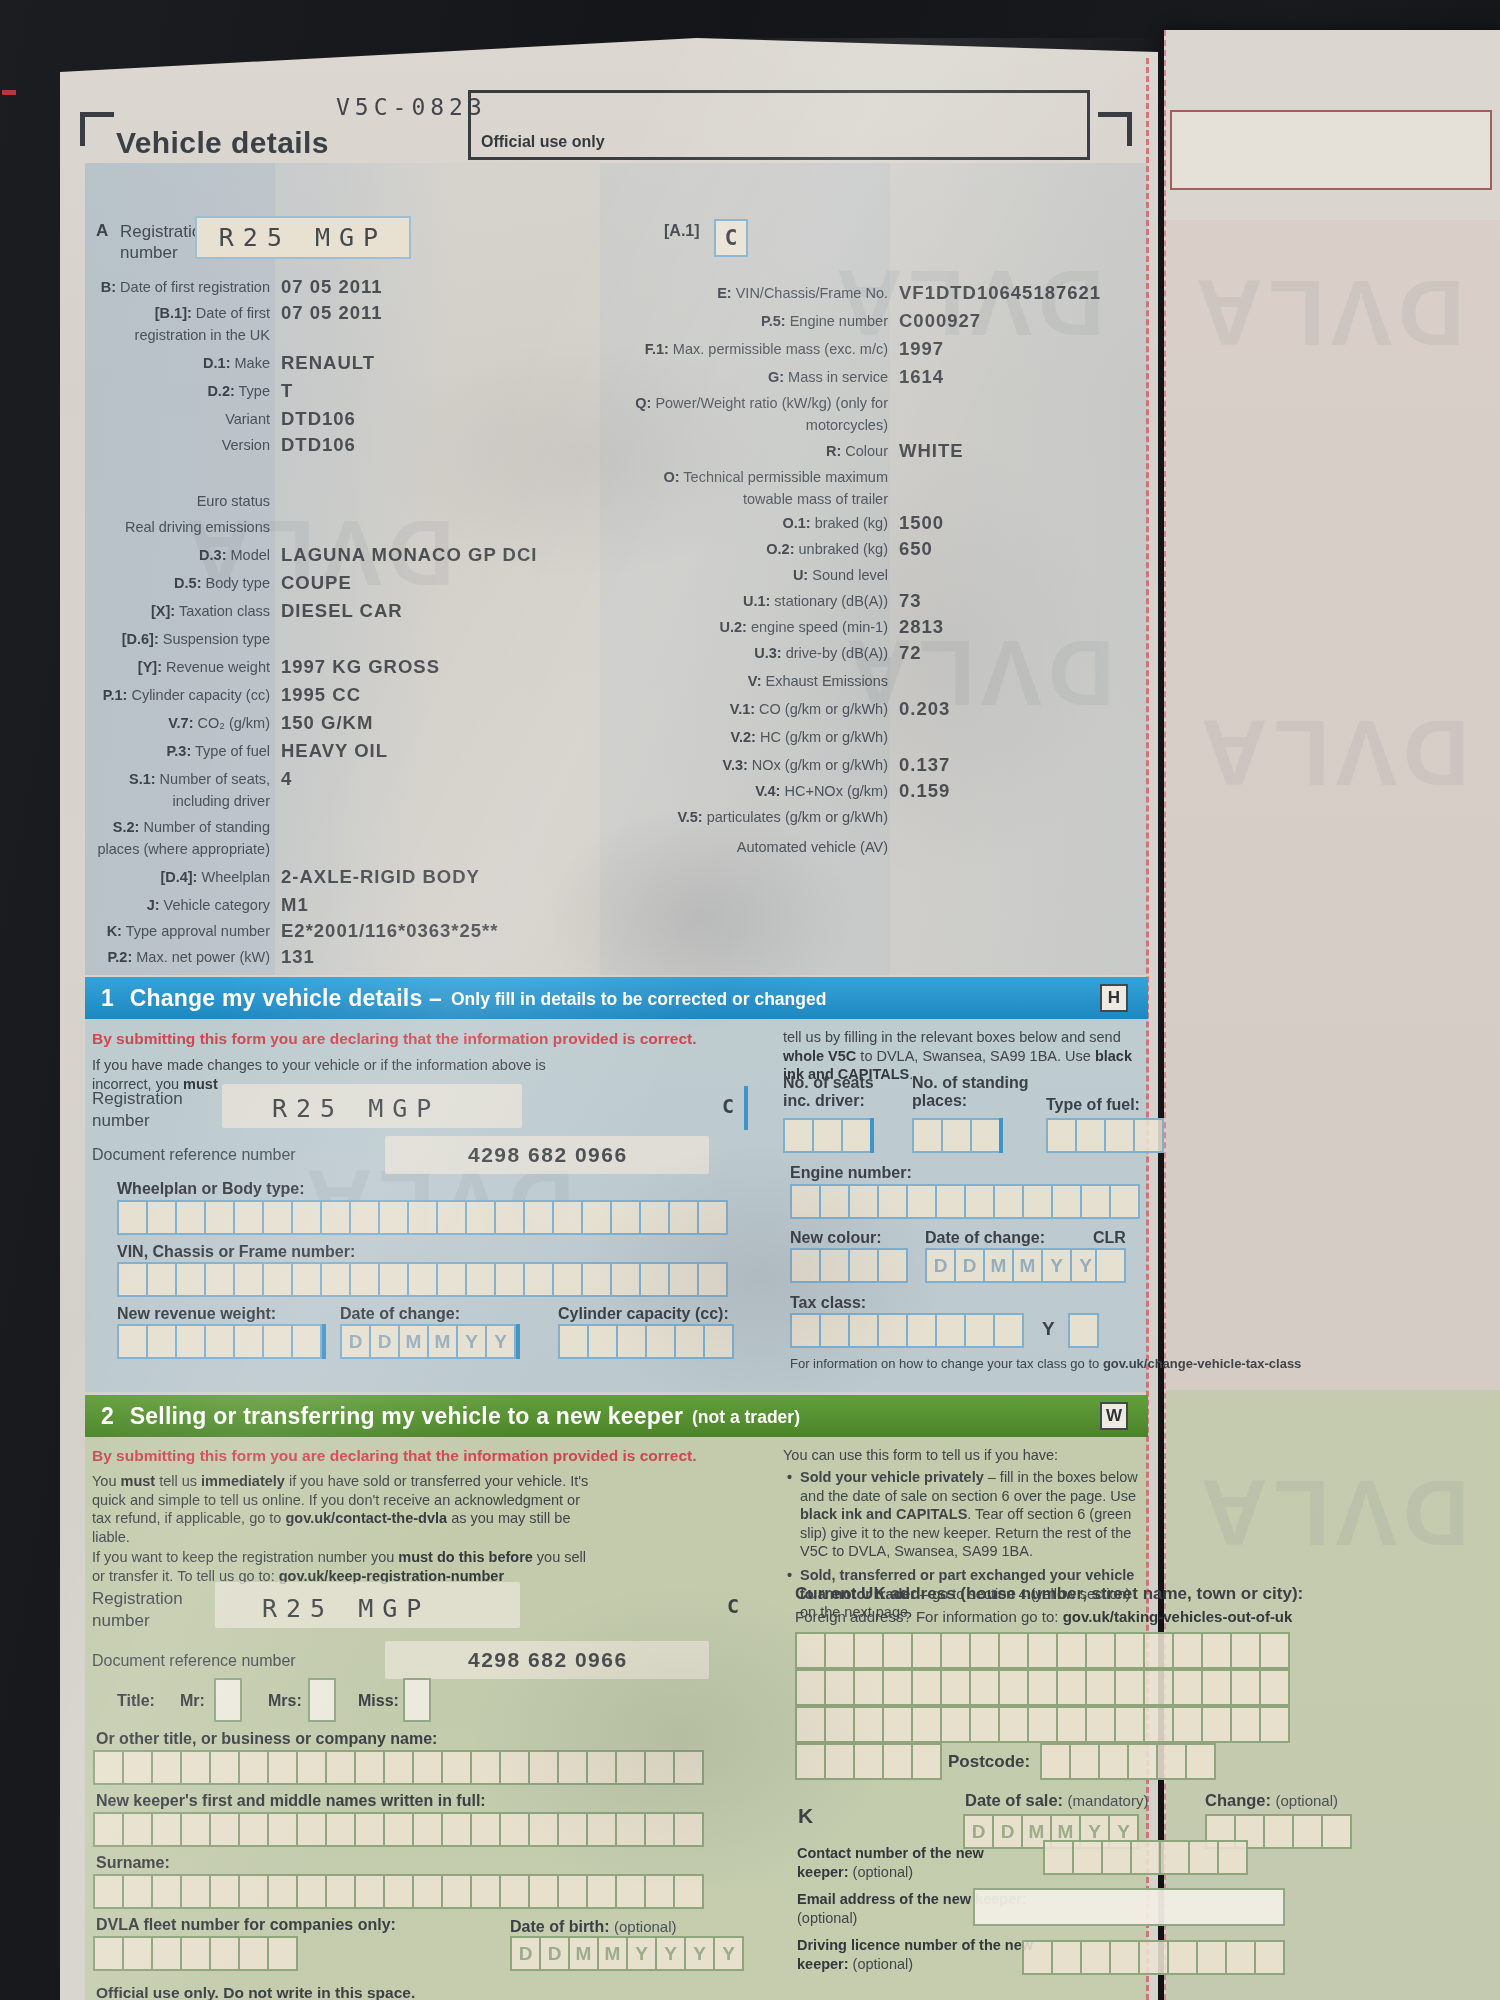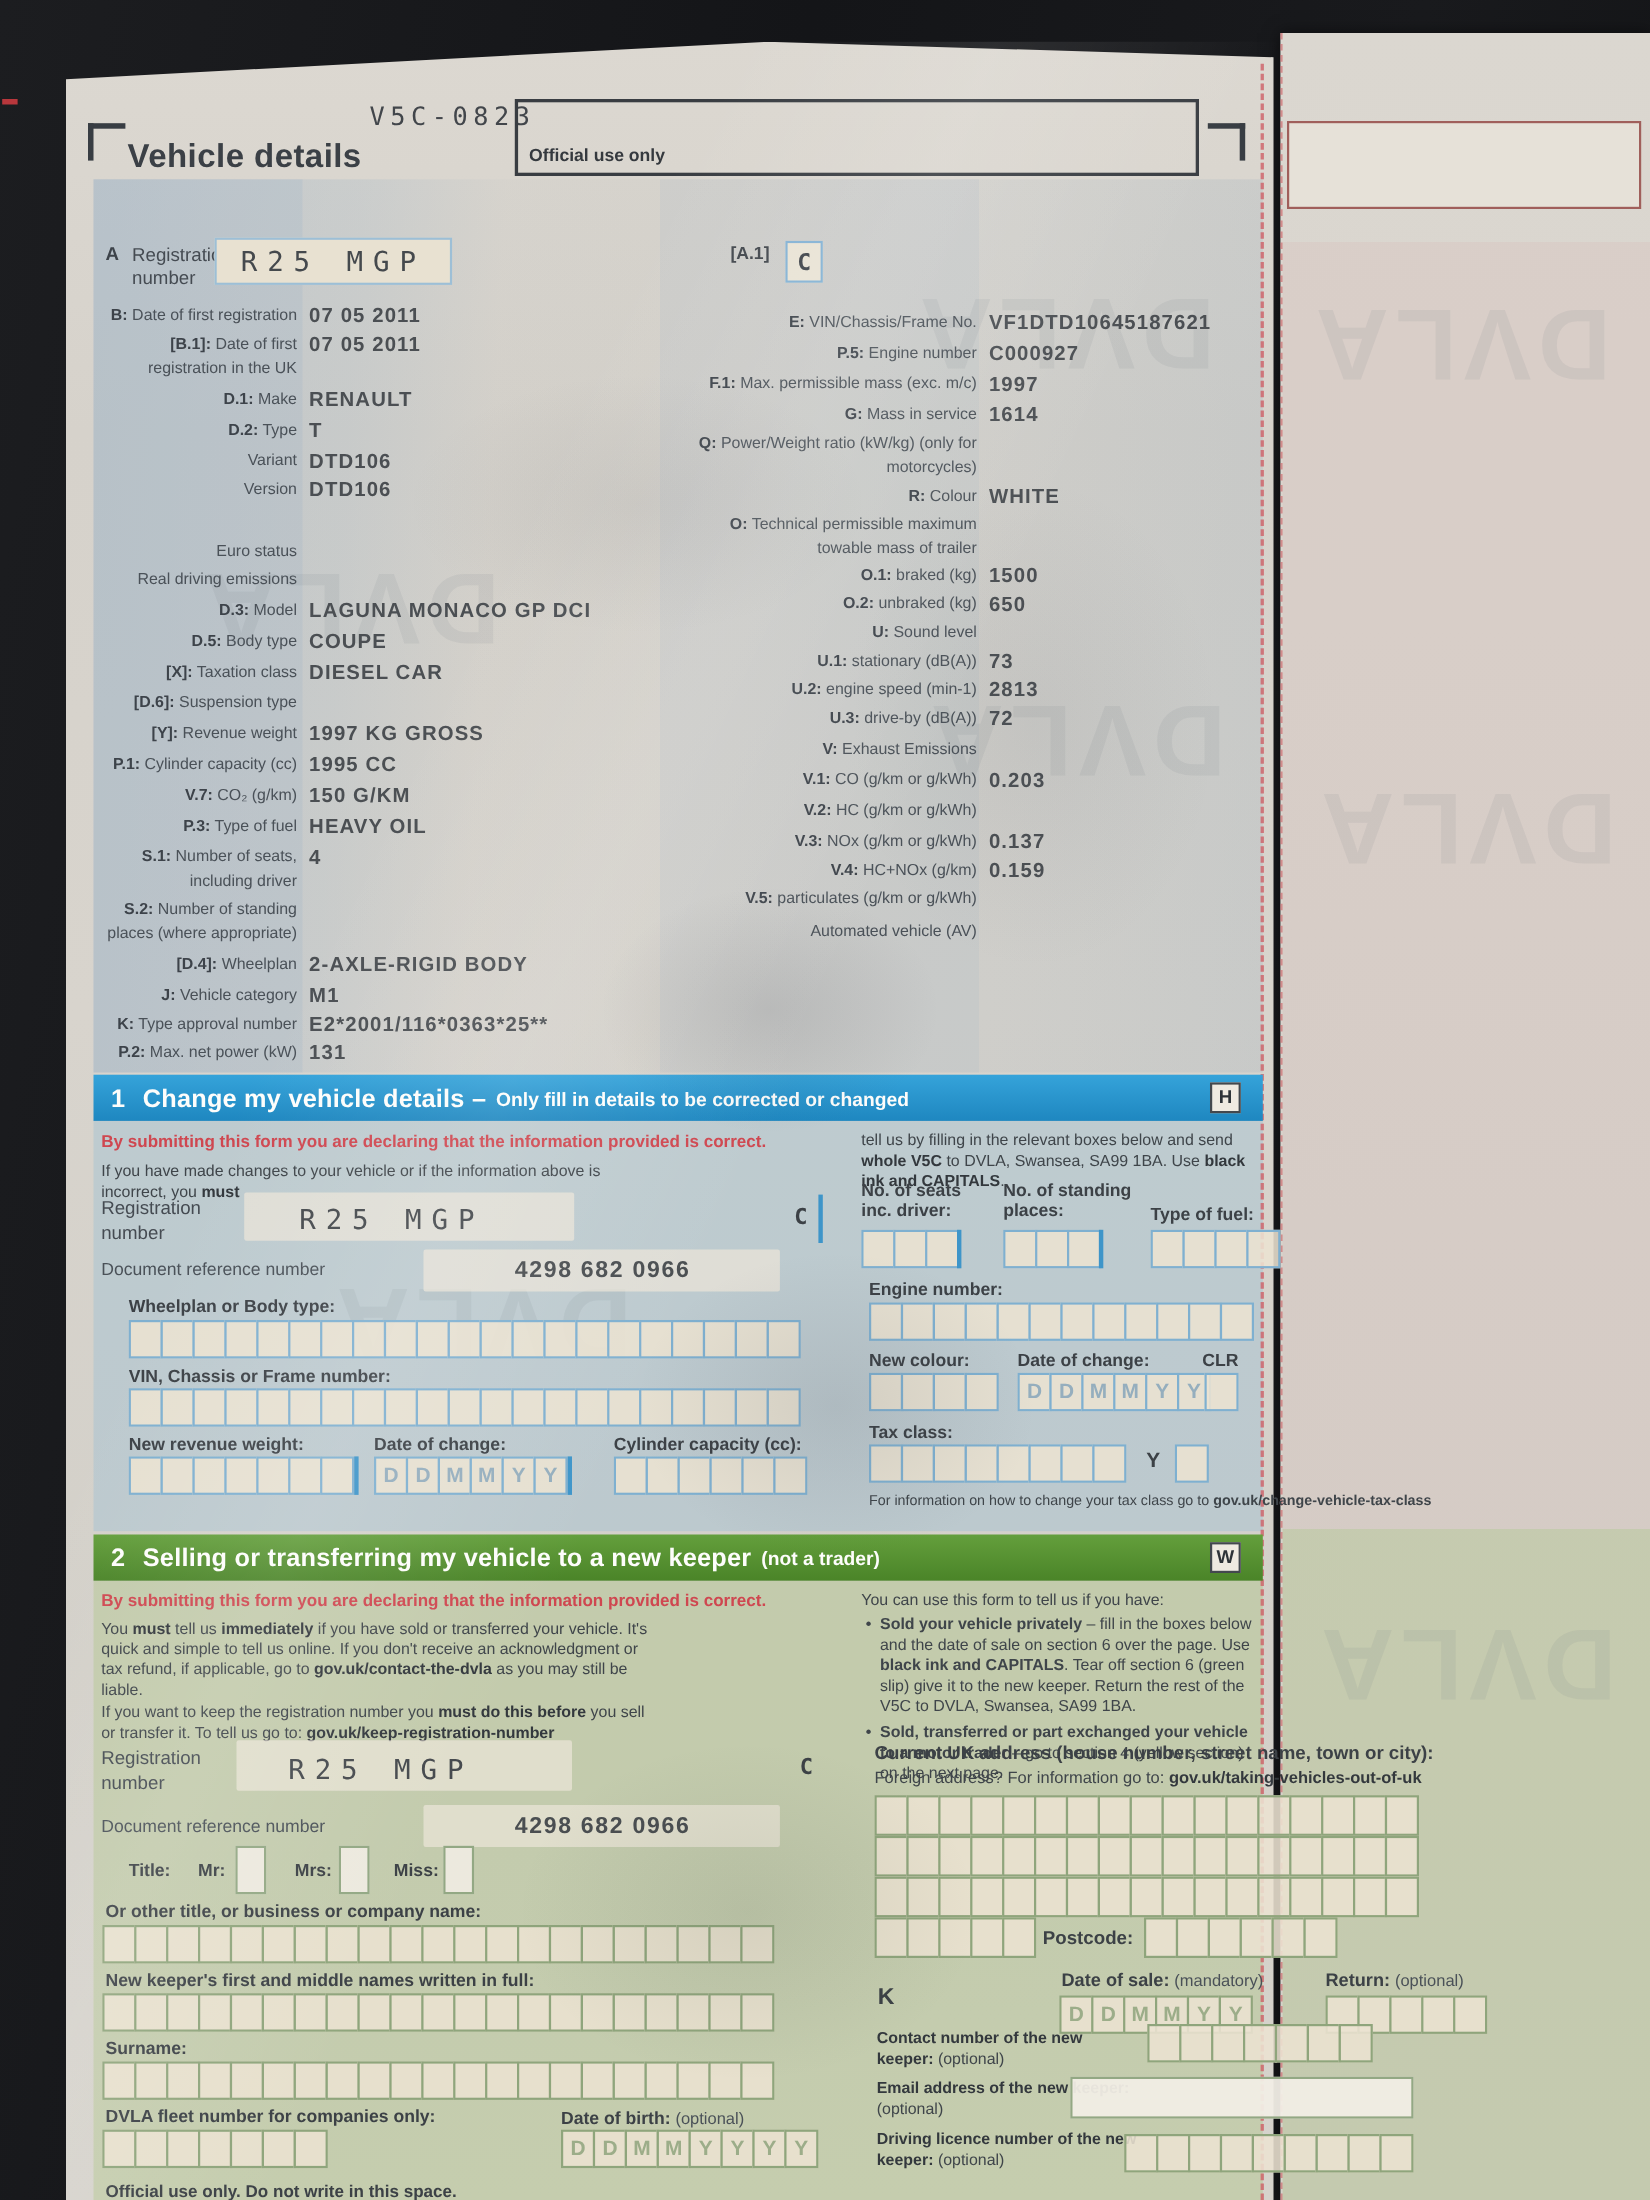--- a/index.html
+++ b/index.html
@@ -714,21 +714,21 @@
       <div class="gcell"></div>
       <div class="gcell"></div>
       <div class="gcell"></div>
     </div>
 
   <div class="abs nowrap" style="left:965px;top:1790px;">
     <span class="blab" style="font-size:16.5px;">Date of sale:</span>
     <span class="lab" style="font-size:15px;">(mandatory)</span>
   </div>
   <div class="abs nowrap" style="left:1205px;top:1790px;">
-    <span class="blab" style="font-size:16.5px;">Return:</span>
+    <span class="blab" style="font-size:16.5px;">Change:</span>
     <span class="lab" style="font-size:15px;">(optional)</span>
   </div>
   <div class="blab abs" style="left:798px;top:1804px;font-size:21px;">K</div>
   <div class="grid green" style="left:963px;top:1814px;">
       <div class="gcell">D</div>
       <div class="gcell">D</div>
       <div class="gcell">M</div>
       <div class="gcell">M</div>
       <div class="gcell">Y</div>
       <div class="gcell">Y</div>

